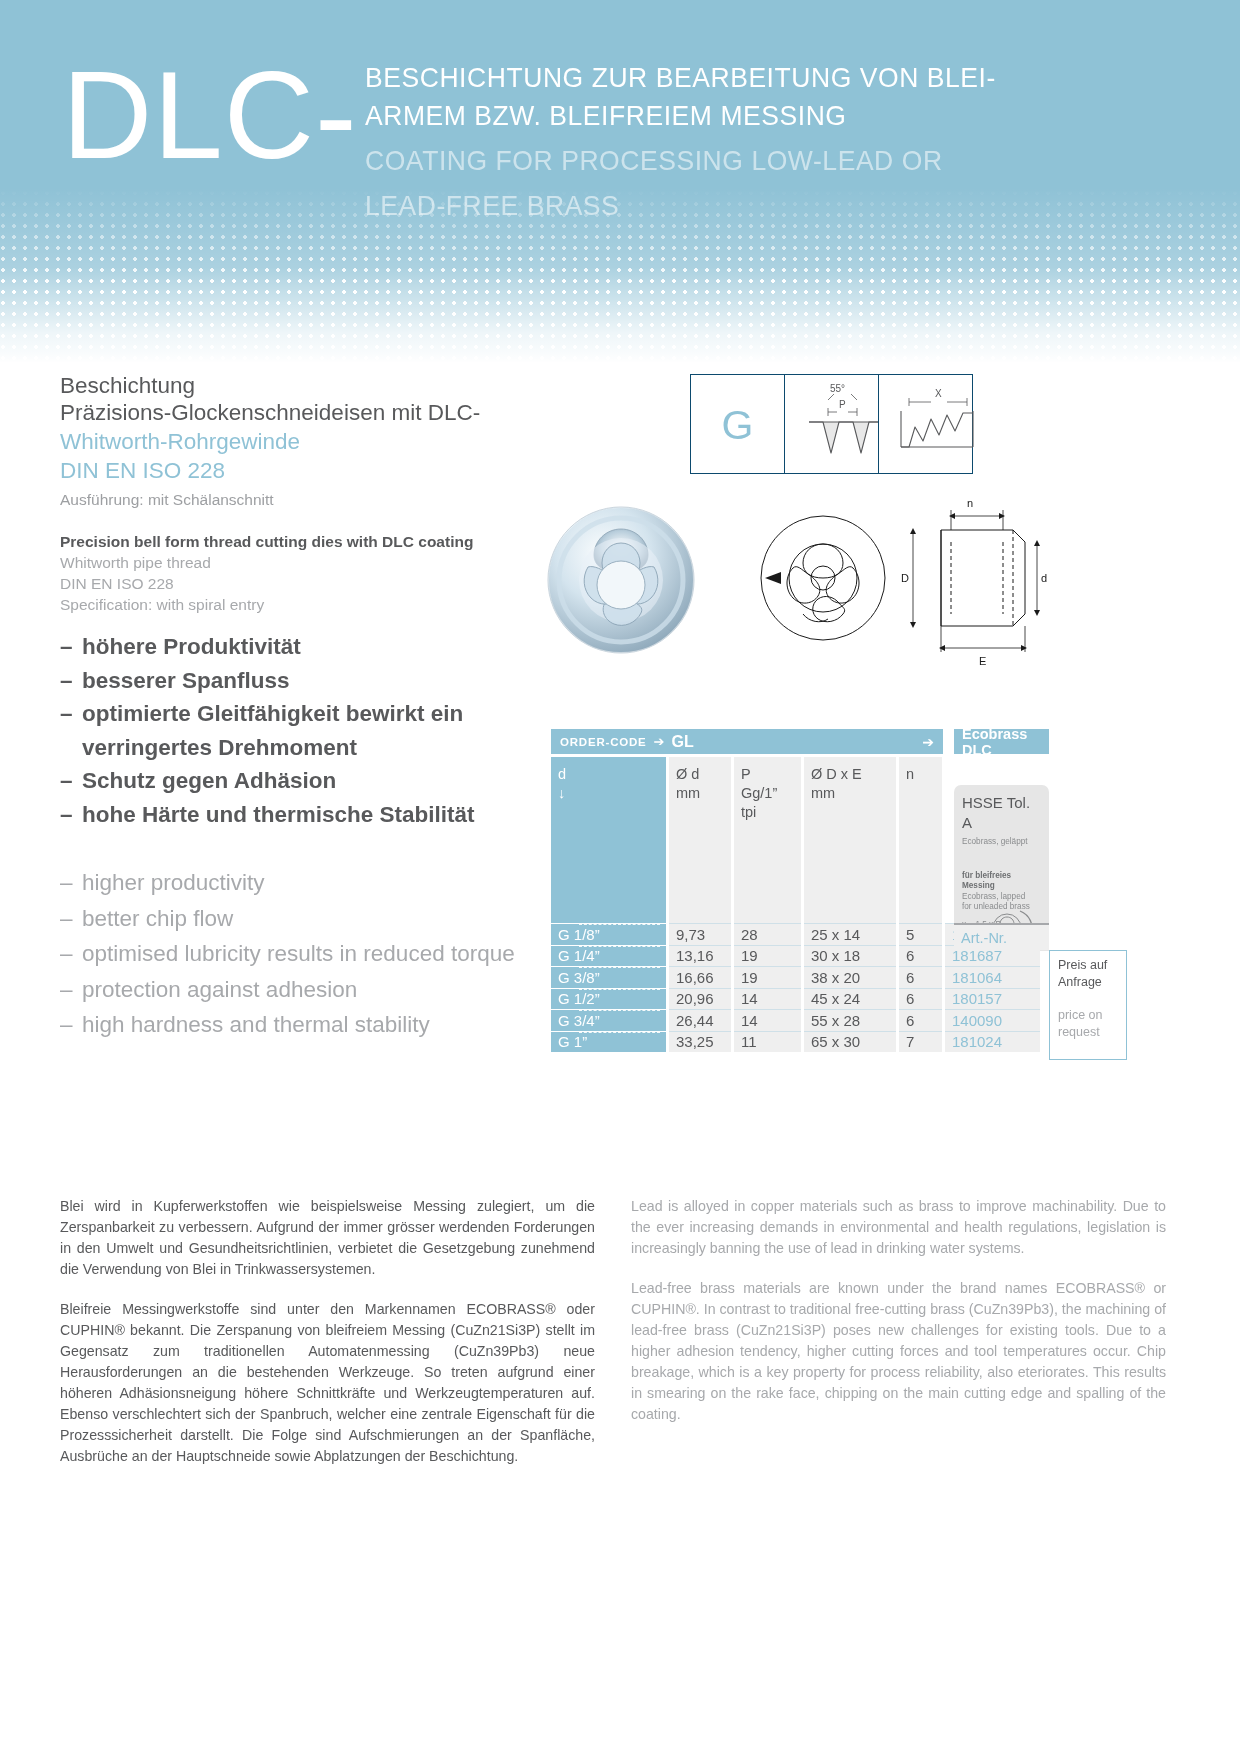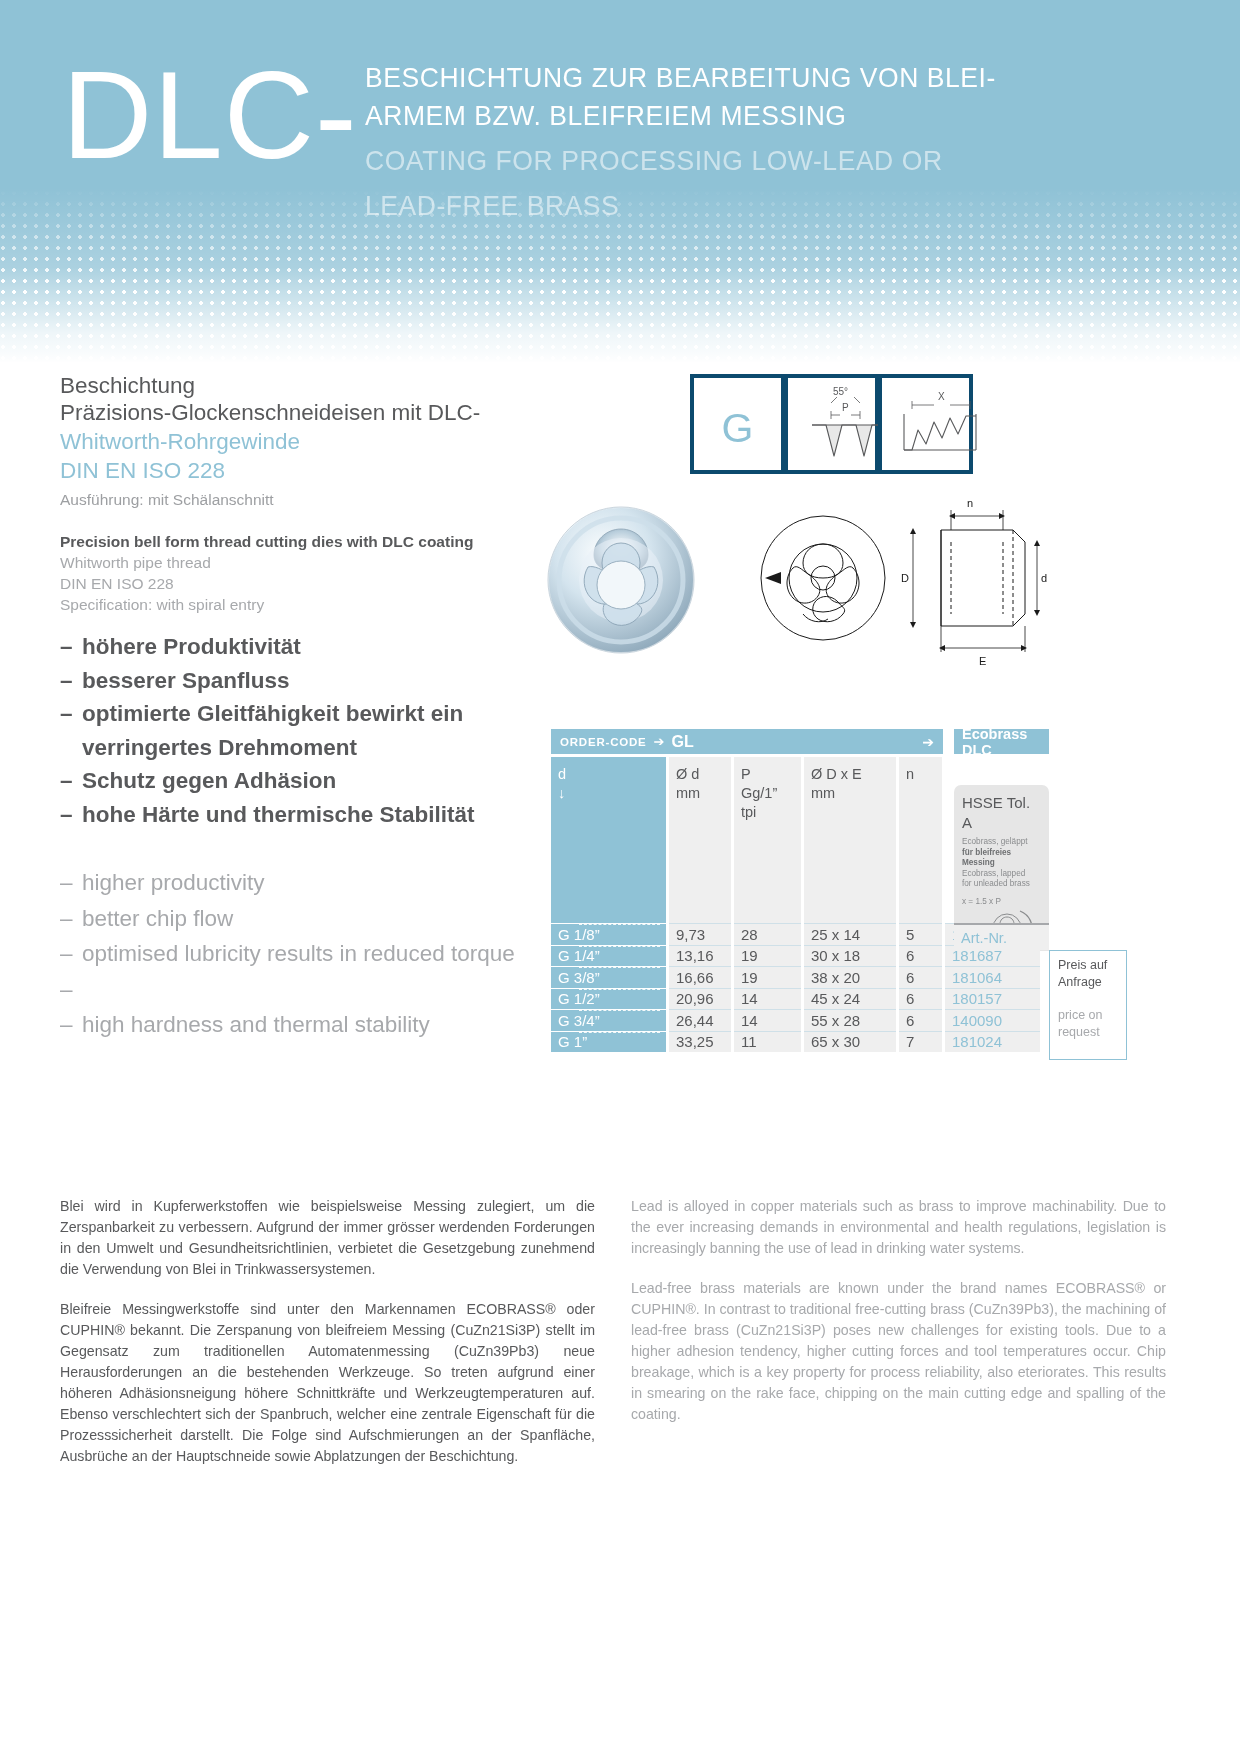--- a/index.html
+++ b/index.html
@@ -66,21 +66,21 @@
   .features { position: absolute; left: 60px; top: 630px; width: 520px; }
   .feat-row { display: flex; align-items: flex-start; }
   .feat-dash { width: 22px; flex: 0 0 22px; }
   .feat-de .feat-row { font-size: 22.5px; line-height: 33.5px; color: #58595b; font-weight: bold; }
   .feat-en { margin-top: 34px; }
   .feat-en .feat-row { font-size: 22.5px; line-height: 35.5px; color: #a7a9ac; font-weight: normal; }
 
   
   .icon-boxes { position: absolute; left: 690px; top: 374px; display: flex; }
   .ibox {
-    width: 95px; height: 100px; border: 4px solid #0c4a6e;
+    width: 95px; height: 100px; border: 1px solid #0c4a6e;
     margin-left: -1px; position: relative; background: #fff;
   }
   .ibox:first-child { margin-left: 0; }
   .ibox-g {
     font-size: 41px; color: #8fc2d6; text-align: center; line-height: 100px;
     font-weight: 400;
   }
 
   
   .photo { position: absolute; left: 536px; top: 495px; width: 170px; height: 170px; }
@@ -116,21 +116,21 @@
   .th-n  { width: 43px; }
   .th-box-h { height: 166px; }
 
   .eco-panel {
     position: absolute; left: 403px; top: 28px; width: 95px; height: 166px;
     background: #e6e6e6; border-radius: 7px 7px 0 0;
     padding: 8px 7px 0 8px;
   }
   .eco-title { font-size: 15px; color: #58595b; line-height: 20px; }
   .eco-sub { font-size: 8.2px; line-height: 10.5px; color: #8a8c8e; margin-top: 4px; }
-  .eco-sub .b { font-weight: bold; color: #6e7072; }
+  .eco-sub .b { font-weight: bold; color: #6e7072; margin-top: 23px; }
   .eco-x { font-size: 8.2px; color: #8a8c8e; margin-top: 7px; }
   .eco-icon { position: absolute; left: 32px; top: 122px; }
 
   .t-body { position: relative; margin-top: 0; }
   .t-row { display: flex; height: 21.5px; align-items: stretch; }
   .td {
     background: #efefef; margin-right: 3px; font-size: 15px;
     color: #58595b; display: flex; align-items: center; padding-left: 7px;
     border-top: 1px solid #cfe0e8;
   }
@@ -347,20 +347,21 @@
       <div class="feat-row">
         <span class="feat-dash">–</span>
         <span>better chip flow</span>
       </div>
       <div class="feat-row">
         <span class="feat-dash">–</span>
         <span>optimised lubricity results in reduced torque</span>
       </div>
       <div class="feat-row">
         <span class="feat-dash">–</span>
+        <span>protection against adhesion</span>
       </div>
       <div class="feat-row">
         <span class="feat-dash">–</span>
         <span>high hardness and thermal stability</span>
       </div>
     </div>
   </div>
 
   <div class="table-wrap">
     <div style="position:relative;">

